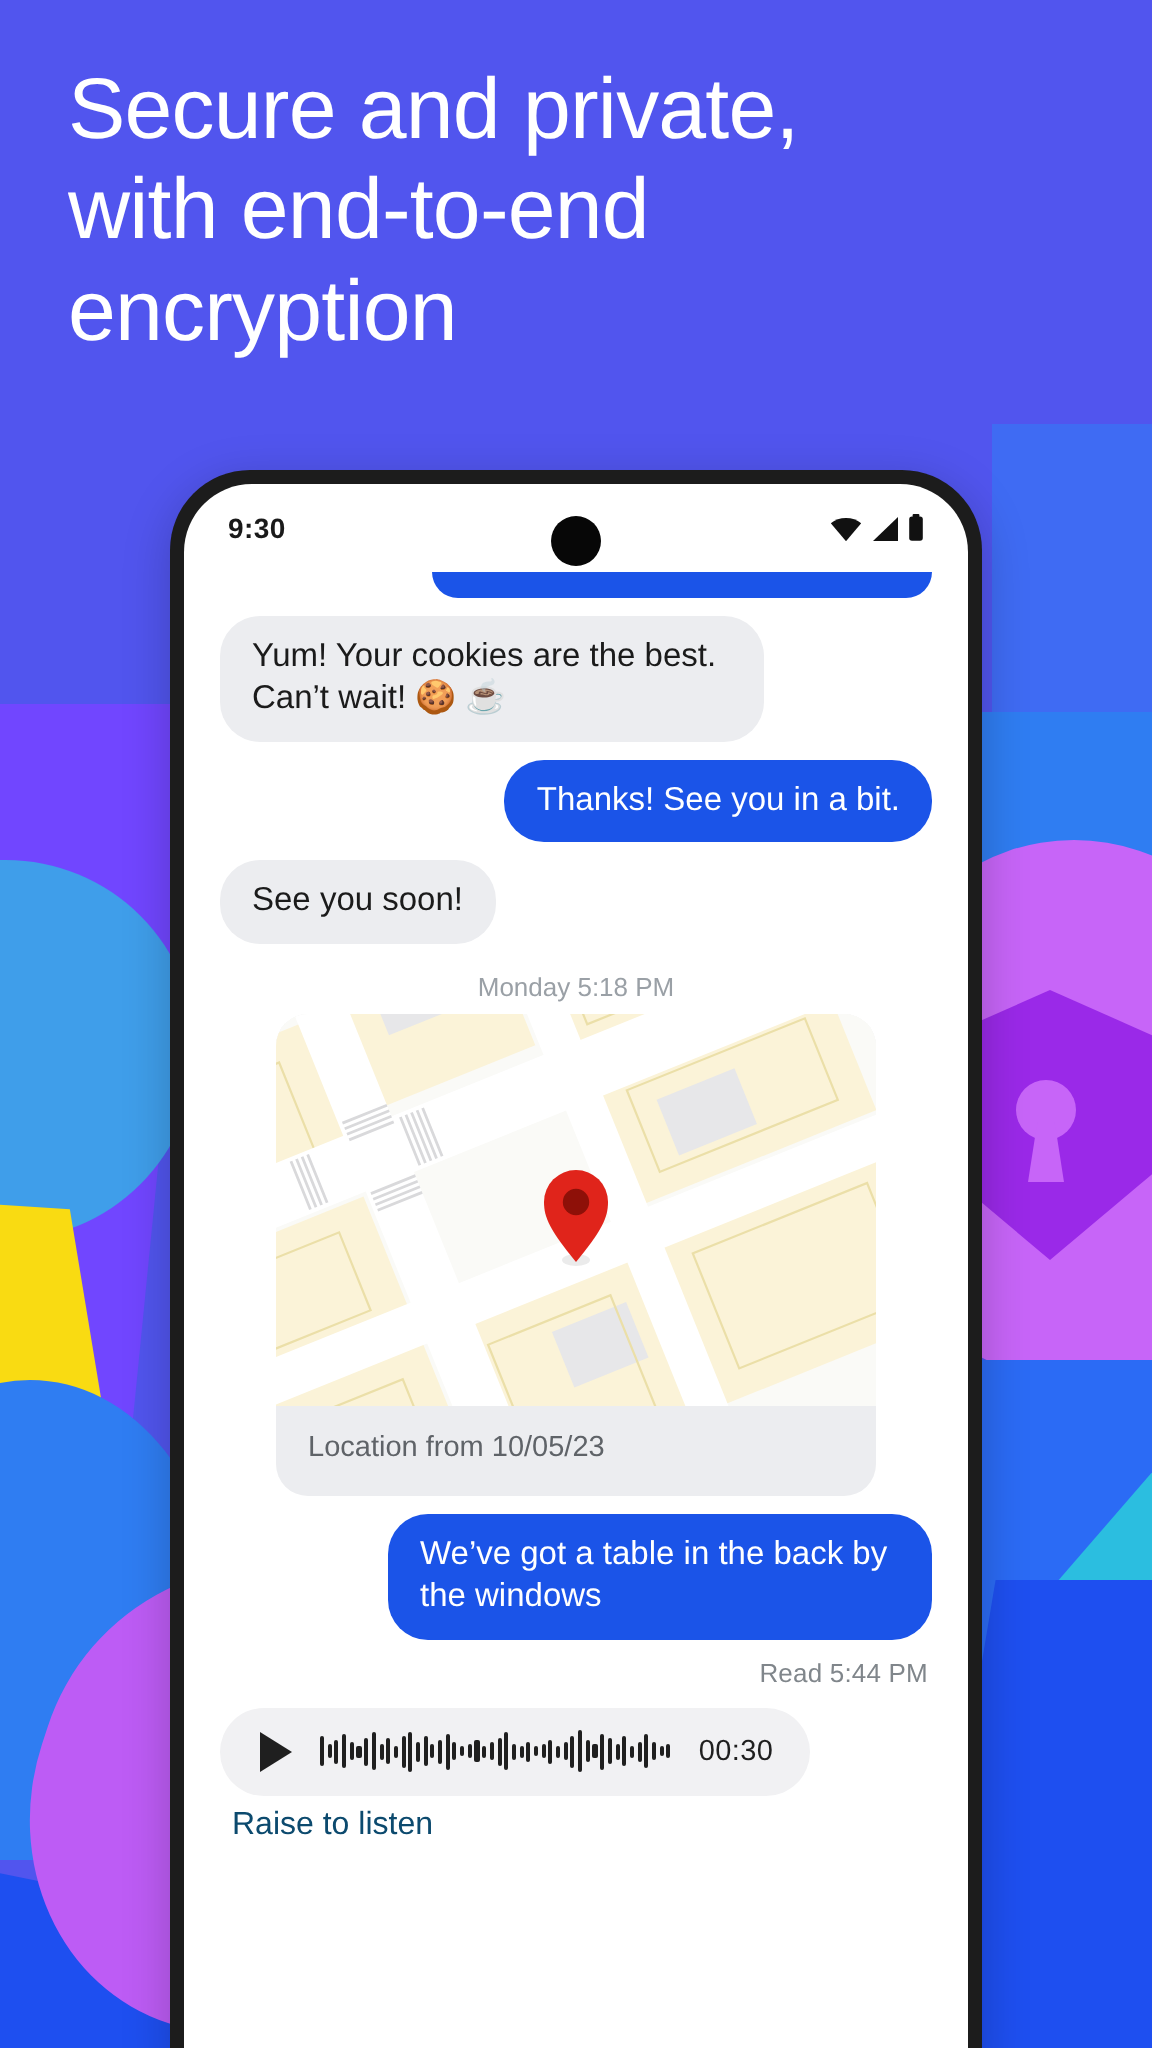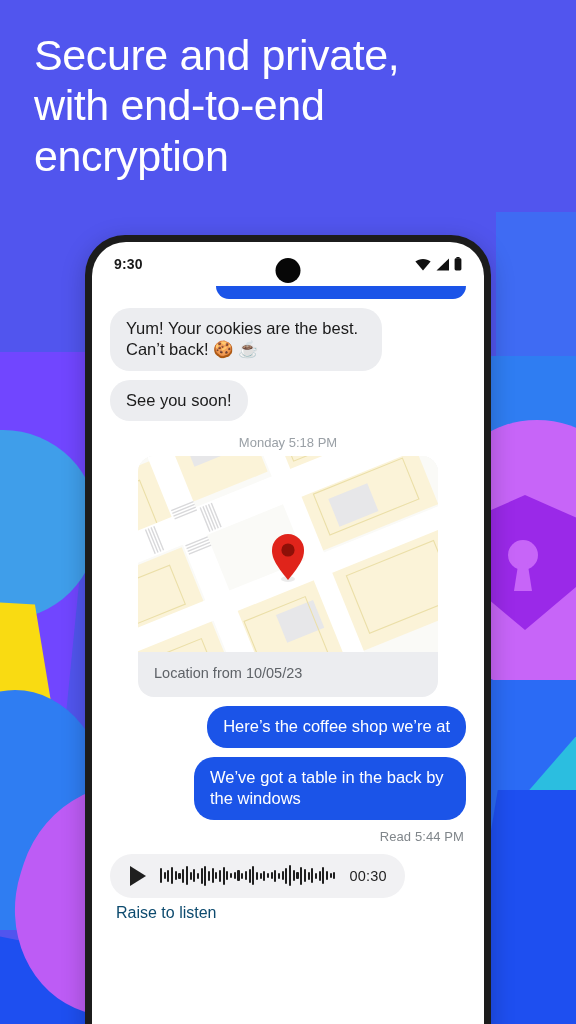--- a/index.html
+++ b/index.html
@@ -327,23 +327,26 @@
           </svg>
         </div>
       </div>
 
 
       <div class="thread">
 
         <div class="clipped-top"></div>
 
         <div class="row in">
-          <div class="bubble in">Yum! Your cookies are the best. Can’t back! 🍪 ☕</div>
-        </div>
-
+          <div class="bubble in">Yum! Your cookies are the best. Can’t wait! 🍪 ☕</div>
+        </div>
+
+        <div class="row out">
+          <div class="bubble out">Thanks! See you in a bit.</div>
+        </div>
 
         <div class="row in">
           <div class="bubble in">See you soon!</div>
         </div>
 
         <div class="daystamp">Monday 5:18 PM</div>
 
         <div class="loc-card">
           <div class="map">
             <svg viewBox="0 0 300 196" preserveAspectRatio="xMidYMid slice">
@@ -390,23 +393,20 @@
               <g transform="translate(150,96)">
                 <ellipse cx="0" cy="27" rx="7" ry="3" fill="#00000014"></ellipse>
                 <path d="M0 28 C-13 12 -16 6 -16 -2 A16 16 0 1 1 16 -2 C16 6 13 12 0 28z" fill="#E0241B"></path>
                 <circle cx="0" cy="-2" r="6.6" fill="#8E1008"></circle>
               </g>
             </svg>
           </div>
           <div class="loc-caption">Location from 10/05/23</div>
         </div>
 
-        <div class="row out">
-          <div class="bubble out">Here’s the coffee shop we’re at</div>
-        </div>
 
         <div class="row out">
           <div class="bubble out">We’ve got a table in the back by the windows</div>
         </div>
 
         <div class="readline">Read  5:44 PM</div>
 
         <div class="audio-wrap">
           <div class="audio">
             <div class="play-tri"></div>

